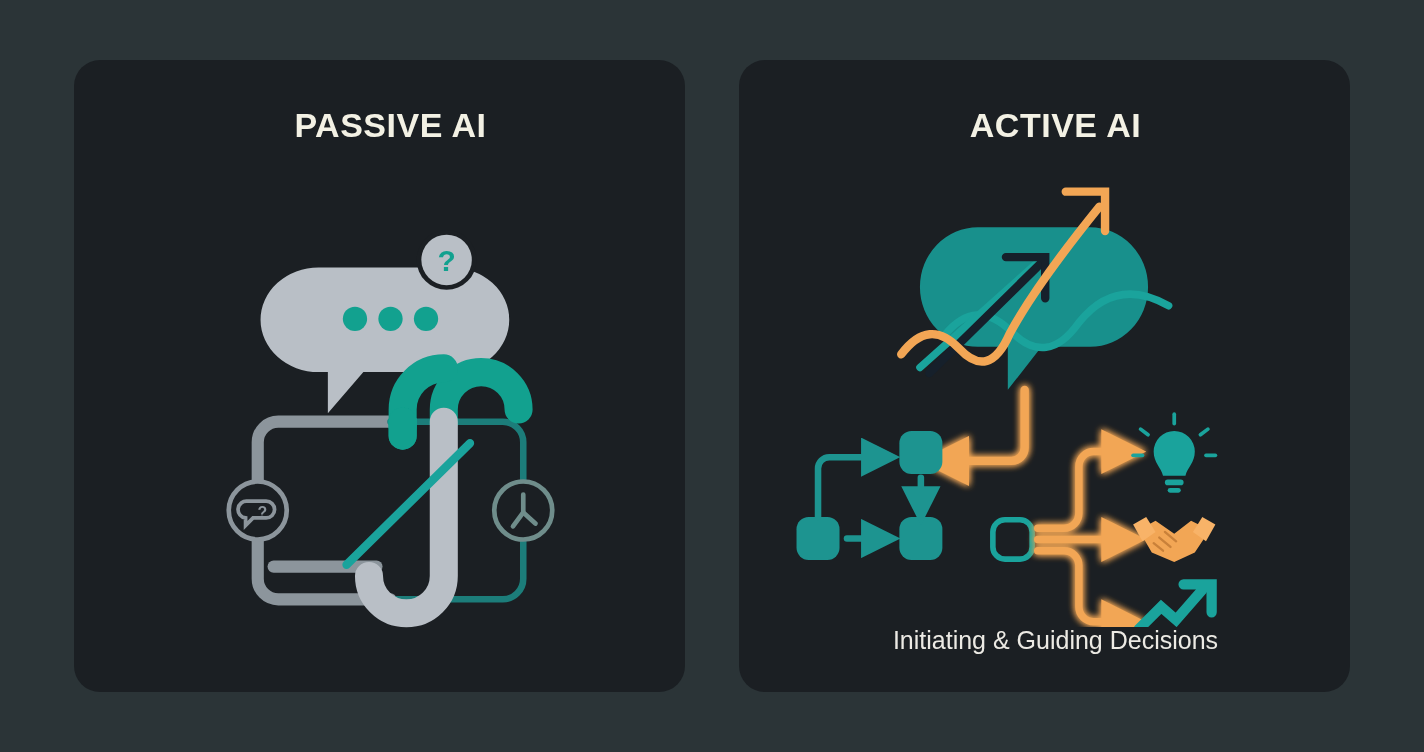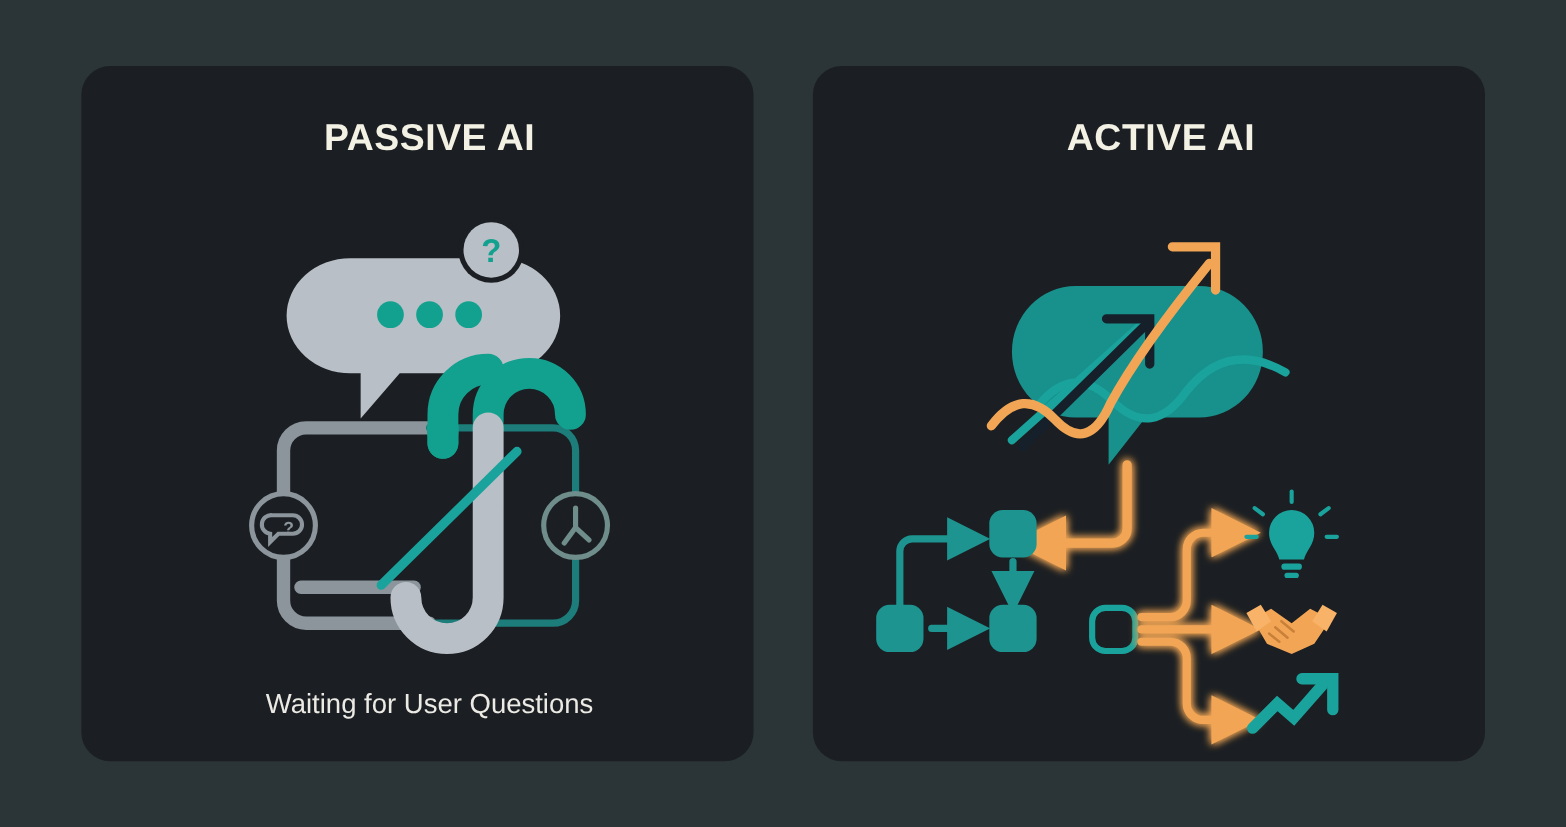--- a/index.html
+++ b/index.html
@@ -127,21 +127,20 @@
 
         <g>
           <circle cx="457" cy="330" r="31" fill="#1b1f23" stroke="#6f8d8b" stroke-width="5"></circle>
           <path d="M457 313 V 332 L 470 344" stroke="#6f8d8b" stroke-width="5" fill="none" stroke-linecap="round"></path>
           <path d="M457 332 L 446 347" stroke="#6f8d8b" stroke-width="5" fill="none" stroke-linecap="round"></path>
         </g>
 
       </svg>
     </div>
 
-    <div class="card-caption" style="color: rgb(236, 234, 228);">Waiting for User Questions</div>
   </section>
 
   <section class="card" style="background: rgb(27, 31, 35); margin-left: 36px;">
 
     <h2 class="card-title" style="color: rgb(243, 241, 228);">ACTIVE AI</h2>
 
     <div class="card-art">
       <svg class="art-svg" viewBox="0 0 630 460" preserveAspectRatio="xMidYMid meet">
 
         <defs>
@@ -234,15 +233,16 @@
         </g>
 
         <g>
           <path d="M404 492 L 428 468 L 444 482 L 472 450" fill="none" stroke="#1aa39c" stroke-width="11" stroke-linecap="round"></path>
           <path d="M452 444 H 482 V 474" fill="none" stroke="#1aa39c" stroke-width="11" stroke-linecap="round"></path>
         </g>
 
       </svg>
     </div>
 
+    <div class="card-caption" style="color: rgb(236, 234, 228);">Initiating &amp; Guiding Decisions</div>
   </section>
 
 </div>
 
 </body></html>

